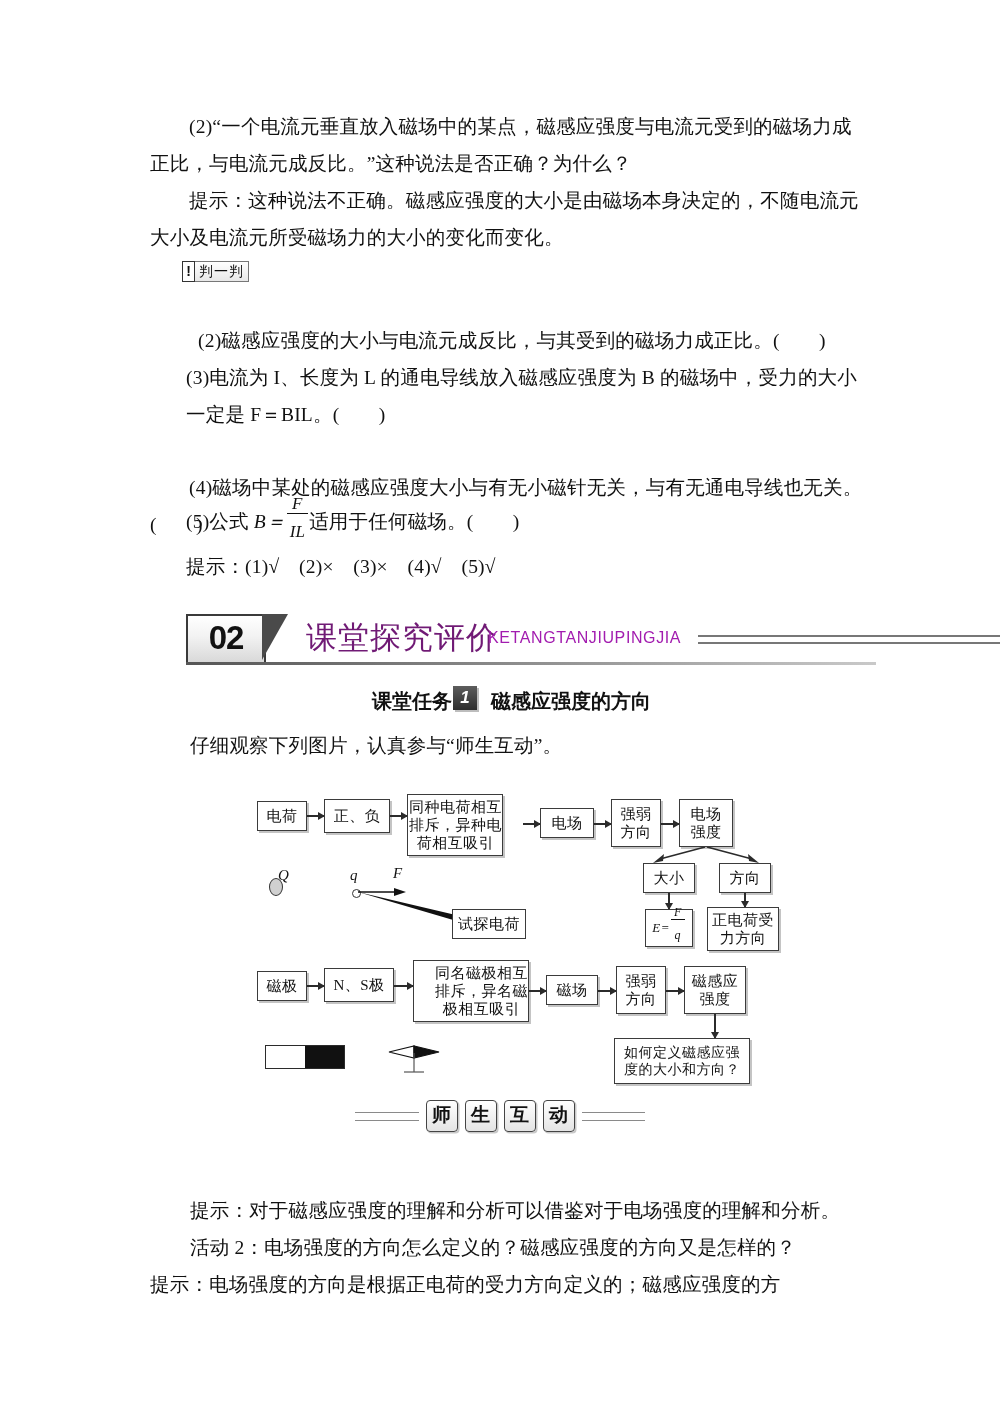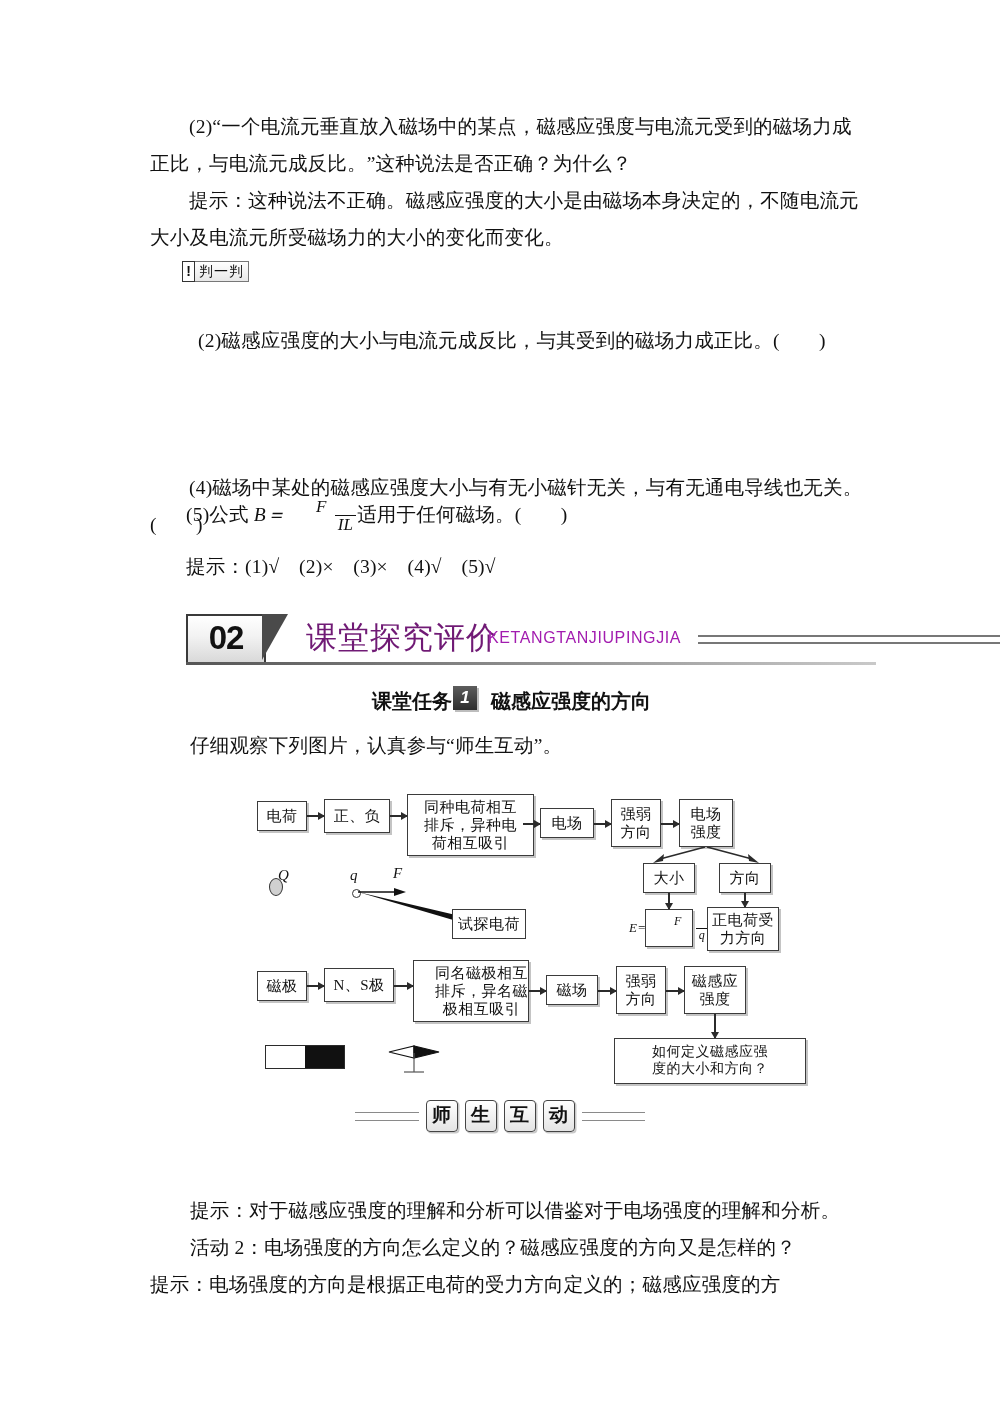--- a/index.html
+++ b/index.html
@@ -39,21 +39,21 @@
   .frac {
     display: inline-block;
     vertical-align: -0.55em;
     text-align: center;
     font-style: italic;
     font-size: 17px;
     line-height: 1.05;
     margin: 0 1px;
   }
   .frac .num { display: block; padding: 0 3px; }
-  .frac .den { display: block; border-top: 1.3px solid #111; padding: 0 3px; margin-left: 48px; }
+  .frac .den { display: block; border-top: 1.3px solid #111; padding: 9px 3px; }
 
   
   .tag-panduan {
     position: absolute;
     display: flex;
     align-items: stretch;
     height: 21px;
   }
   .tag-panduan .bang {
     width: 11px;
@@ -280,20 +280,23 @@
   <div class="txt wrap indent kai" style="left:150px; top:182px; width:720px;">提示：这种说法不正确。磁感应强度的大小是由磁场本身决定的，不随电流元大小及电流元所受磁场力的大小的变化而变化。</div>
 
   <div class="tag-panduan" style="left:182px; top:261px;">
     <div class="bang">!</div>
     <div class="lbl">判一判</div>
   </div>
 
 
   <div class="txt wrap" style="left:186px; top:322px; width:700px;margin-left:12px;">(2)磁感应强度的大小与电流元成反比，与其受到的磁场力成正比。(　　)</div>
 
+  <div class="txt wrap" style="left:186px; top:359px; width:690px; text-indent:0;">
+    <span>(3)电流为 I、长度为 L 的通电导线放入磁感应强度为 B 的磁场中，受力的大小一定是 F＝BIL。(　　)</span>
+  </div>
 
   <div class="txt wrap" style="left:150px; top:437px; width:730px; text-indent:2em;margin-top:32px;">(4)磁场中某处的磁感应强度大小与有无小磁针无关，与有无通电导线也无关。(　　)</div>
 
   <div class="txt" style="left:186px; top:495px; width:700px; line-height:40px;">
     <span>(5)公式 </span><span class="ital">B＝</span><span class="frac"><span class="num">F</span><span class="den">IL</span></span><span>适用于任何磁场。(　　)</span>
   </div>
 
   <div class="txt" style="left:186px; top:548px;">提示：(1)√　(2)×　(3)×　(4)√　(5)√</div>
 
   <div class="sec-head">
@@ -318,21 +321,21 @@
     <div class="bx sh" style="left:257px; top:785px; width:50px; height:30px;">
       <span>电荷</span>
     </div>
     <div class="ar" style="left:307px; top:799px; width:17px;"></div>
 
     <div class="bx sh" style="left:324px; top:783px; width:66px; height:34px;">
       <span>正、负</span>
     </div>
     <div class="ar" style="left:390px; top:799px; width:17px;"></div>
 
-    <div class="bx sh" style="left:407px; top:778px; width:127px; height:62px; white-space:pre-line;">
+    <div class="bx sh" style="left:407px; top:778px; width:96px; height:62px; white-space:pre-line;justify-content:flex-end;">
       <span>同种电荷相互
 排斥，异种电
 荷相互吸引</span>
     </div>
     <div class="ar" style="left:523px; top:807px; width:17px;"></div>
 
     <div class="bx sh" style="left:540px; top:792px; width:54px; height:30px;">
       <span>电场</span>
     </div>
     <div class="ar" style="left:594px; top:807px; width:17px;"></div>
@@ -434,21 +437,21 @@
 方向</span>
     </div>
     <div class="ar" style="left:666px; top:990px; width:18px;"></div>
 
     <div class="bx sh" style="left:684px; top:966px; width:62px; height:48px; white-space:pre-line;">
       <span>磁感应
 强度</span>
     </div>
     <div class="arv" style="left:714px; top:1014px; height:24px;"></div>
 
-    <div class="bx sh small" style="left:614px; top:1038px; width:192px; height:46px; white-space:pre-line;font-family:Liberation Mono, monospace;">
+    <div class="bx sh small" style="left:614px; top:1038px; width:136px; height:46px; white-space:pre-line;">
       <span>如何定义磁感应强
 度的大小和方向？</span>
     </div>
 
     <div class="magnet" style="left:265px; top:1045px; width:78px; height:22px;">
       <div class="w"></div>
       <div class="b"></div>
     </div>
 
     <div style="position:absolute; left:385px; top:1040px; width:58px; height:38px;">

